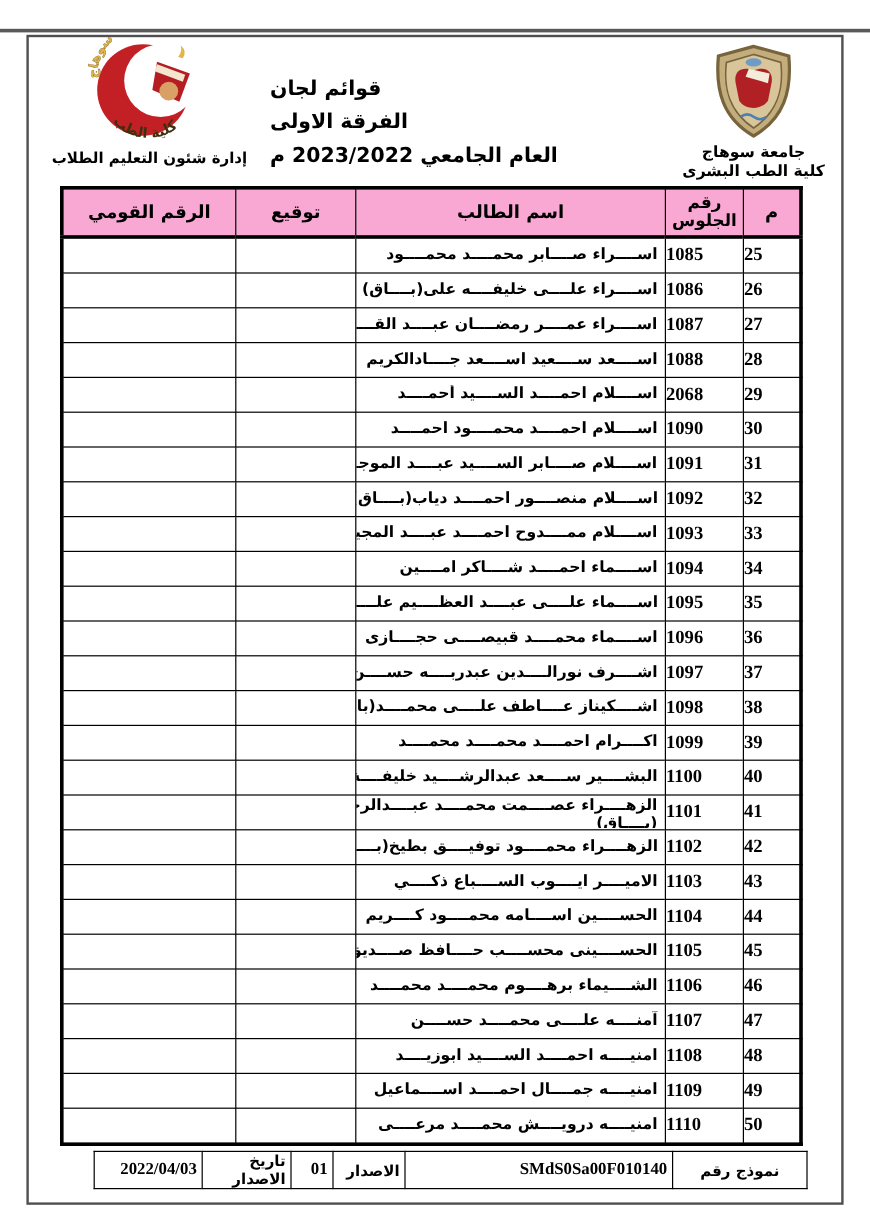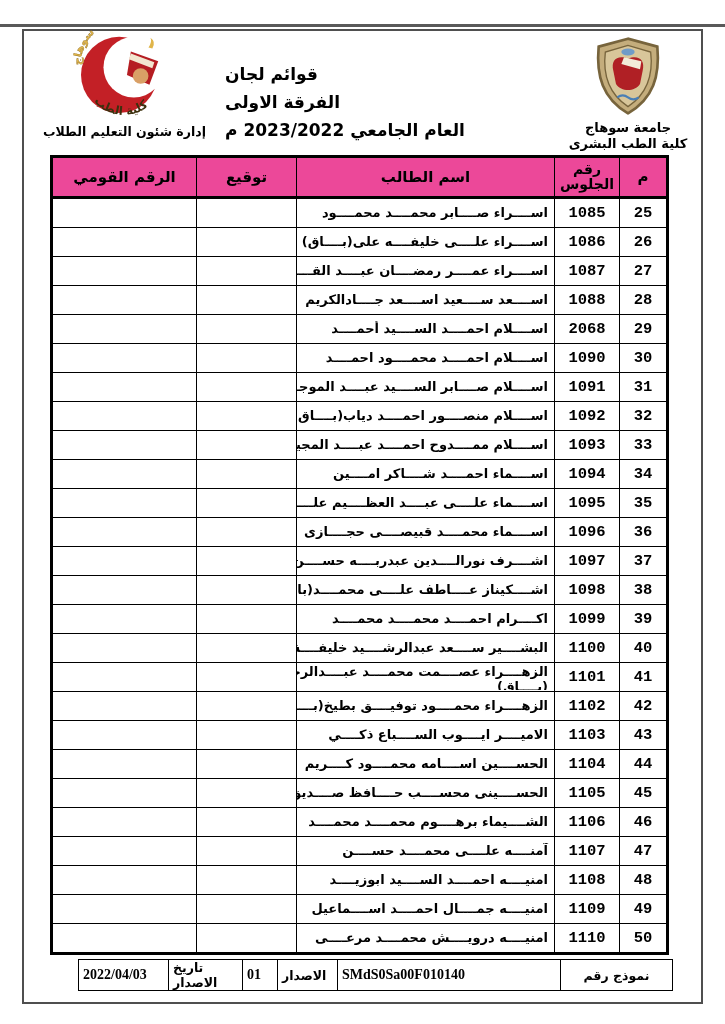--- a/index.html
+++ b/index.html
@@ -13,36 +13,36 @@
   .brand-right .t{font-weight:bold;font-size:13px;line-height:16px;}
   .title-block{position:absolute;top:60px;left:225px;width:280px;text-align:left;
                font-weight:bold;font-size:17px;line-height:28px;direction:rtl;}
   .brand-left{position:absolute;top:30px;left:42px;width:165px;text-align:center;}
   .brand-left .t{font-weight:bold;font-size:12.5px;margin-top:2px;direction:rtl;}
 
   
   table.main{position:absolute;left:50px;top:155px;width:616px;direction:rtl;
              border-collapse:collapse;border:3px solid #000;table-layout:fixed;}
   table.main th,table.main td{border:1px solid #000;padding:0;}
-  table.main thead th{background:#ec4899;border-bottom:3px solid #000;height:38px;
+  table.main thead th{background:#f9a8d4;border-bottom:3px solid #000;height:38px;
              font-weight:bold;font-size:15px;text-align:center;vertical-align:middle;}
   table.main thead .two{font-size:14px;line-height:15px;}
   table.main tbody td{height:28px;vertical-align:middle;}
-  td.c-idx,td.c-seat{text-align:center;font-family:Liberation Mono, monospace;
+  td.c-idx,td.c-seat{text-align:left;font-family:Liberation Serif, serif;
              font-weight:bold;font-size:15.5px;}
   td.c-name{font-weight:bold;font-size:13px;}
   td.c-name .nm{max-height:26px;overflow:hidden;padding:0 6px 0 2px;}
   td.c-name .n1{display:block;line-height:16px;white-space:nowrap;}
   td.c-name .n2{display:block;line-height:14px;white-space:nowrap;}
 
   
   table.foot{position:absolute;left:78px;top:959px;width:594px;direction:rtl;
              border-collapse:collapse;table-layout:fixed;font-weight:bold;}
   table.foot td{border:1px solid #000;height:24px;vertical-align:middle;font-size:12.5px;
-             text-align:left;padding:0 4px;}
+             text-align:right;padding:0 4px;}
   table.foot td.lbl-right{text-align:center;}
   table.foot td.mono{font-family:"Liberation Serif","DejaVu Serif",serif;font-size:14px;}
 </style>
 </head>
 <body>
 
 <div class="page">
   <div class="top-rule"></div>
   <div class="frame"></div>
 

